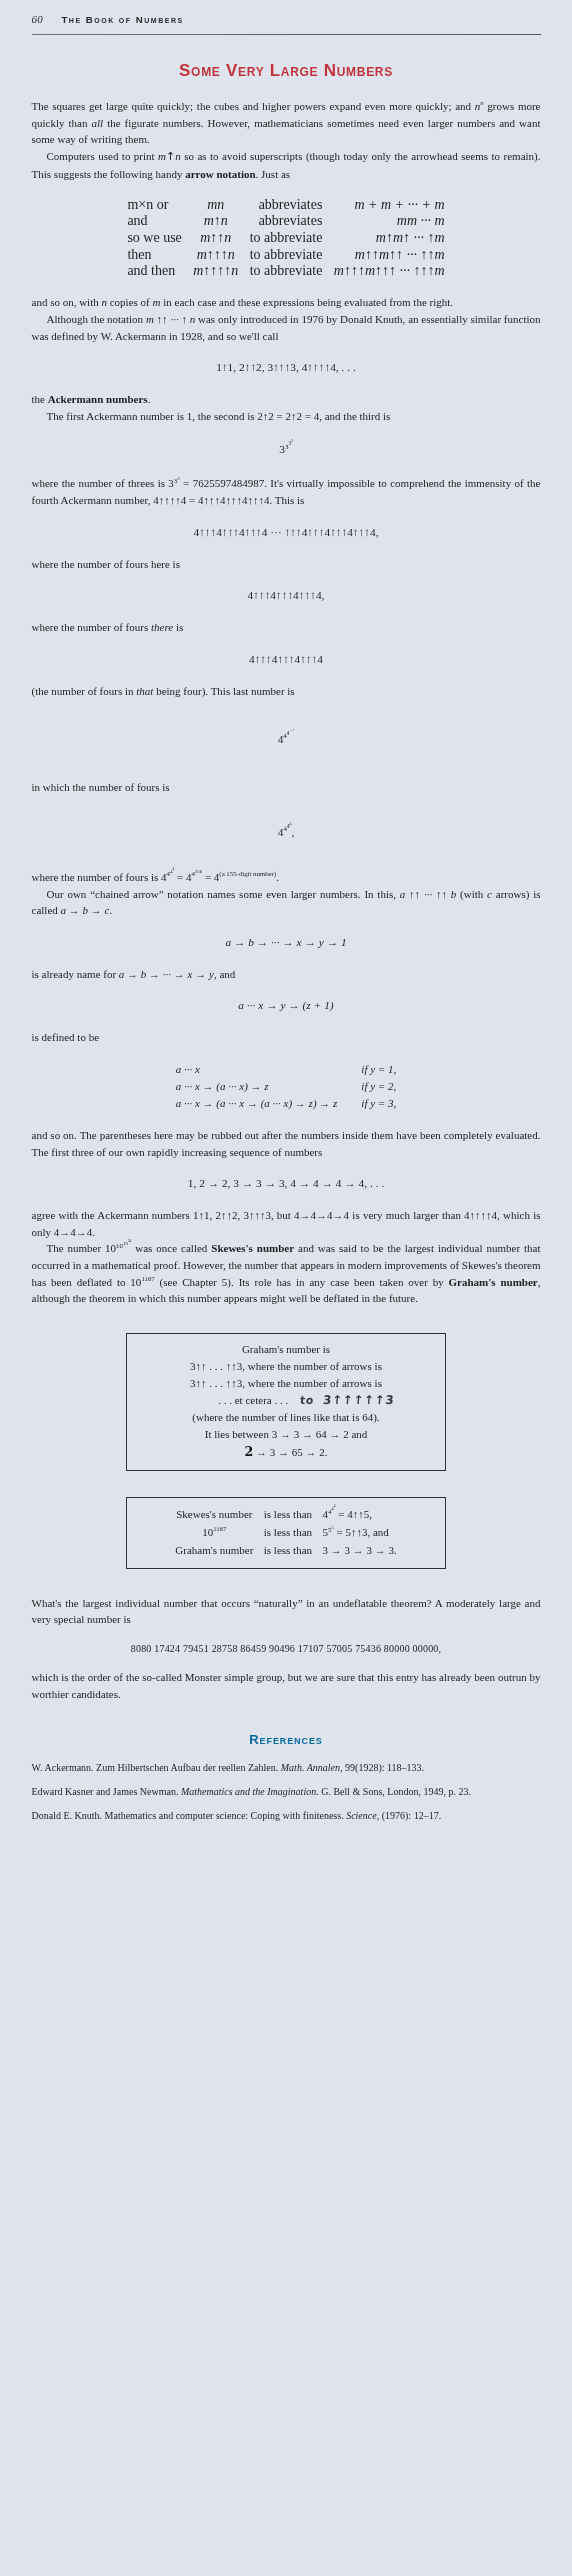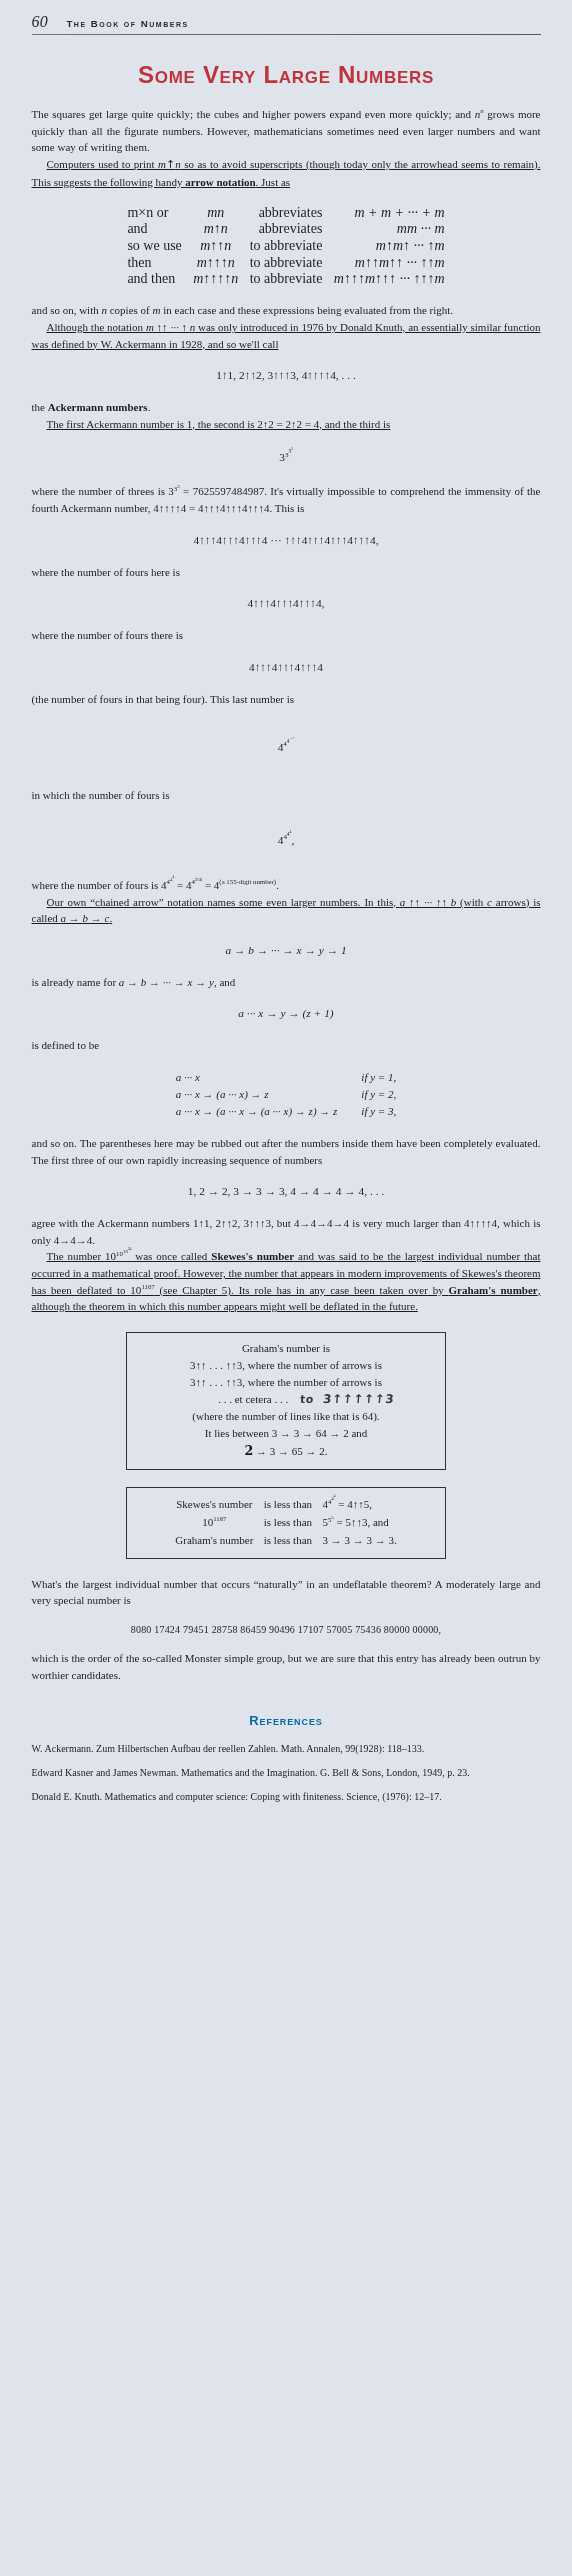--- a/index.html
+++ b/index.html
@@ -7,45 +7,45 @@
     width:572px; height:2576px;
     background:#dfe4ec;
     font-family:"Liberation Serif", serif;
     color:#1d1d1f;
     overflow:hidden;
   }
   .page { position:relative; width:572px; height:2576px; box-sizing:border-box; padding:0 31.5px; }
 
   
   .runhead { display:flex; align-items:baseline; padding-top:12.6px; height:17px; }
-  .folio { font-style:italic; font-size:16px; color:#2a2a2e; letter-spacing:0.3px; }
+  .folio { font-style:italic; font-size:11px; color:#2a2a2e; letter-spacing:0.3px; }
   .booktitle {
     margin-left:18.3px; font-size:9.7px; color:#2a2a2e;
     font-variant:small-caps; letter-spacing:1.5px;
     font-family:Liberation Sans, sans-serif; font-weight:600;
   }
   .rule { height:1.1px; background:linear-gradient(to right,#5c5f66,#3b3e44); margin-top:4.6px; opacity:.85; }
 
   
   h1.chapter {
     color:#c0333c; text-align:center; margin:26px 0 17px 0;
     font-family:"Liberation Sans", sans-serif;
-    font-weight:700; font-size:24px; letter-spacing:0.7px;
+    font-weight:700; font-size:17px; letter-spacing:0.7px;
     font-variant:small-caps;
   }
 
   
   p.body {
     font-size:11px; line-height:16.6px; margin:0;
     text-align:justify; text-justify:inter-word;
   }
-  p.body + p.body { text-indent:15px;text-decoration:underline; }
+  p.body + p.body { text-indent:15px; }
   p.noindent { text-indent:0 !important; }
   .b { font-weight:700; }
-  .i { }
+  .i { font-style:italic; }
   .m { font-style:italic; font-family:"Liberation Serif", serif; }
 
   
   .display {
     text-align:center; font-size:11.4px; line-height:17px;
     margin:15px 0; font-family:"Liberation Serif", serif;
   }
   .display-block { margin:17px 0; }
   .arrow { font-style:normal; font-family:"DejaVu Sans", sans-serif; font-size:11px; }
 
@@ -65,21 +65,21 @@
   td.rhs { text-align:right; padding-left:13.7px; }
 
   
   table.cases { margin:15px auto; border-collapse:collapse; font-size:11px; line-height:17px; }
   table.cases td { padding:0 3.4px; white-space:nowrap; vertical-align:baseline; }
   table.cases td.expr { text-align:left; }
   table.cases td.cond { text-align:left; padding-left:20.6px; }
 
   
   .boxed {
-    border:0.9px solid #2e3136; margin:17px auto; padding:7.4px 10.3px 8.6px 10.3px;
+    border:0.9px solid #2e3136; margin:26px auto; padding:7.4px 10.3px 8.6px 10.3px;
     font-size:11px; line-height:17px; text-align:center; background:transparent;
   }
   #graham-box { width:298px; }
   #bounds-box { width:298px; }
   table.bounds { margin:0 auto; border-collapse:collapse; font-size:11px; line-height:18px; }
   table.bounds td { padding:0 5.2px; white-space:nowrap; vertical-align:baseline; }
   table.bounds td.c1 { text-align:center; }
   table.bounds td.c2 { text-align:left; }
   table.bounds td.c3 { text-align:left; }
 

